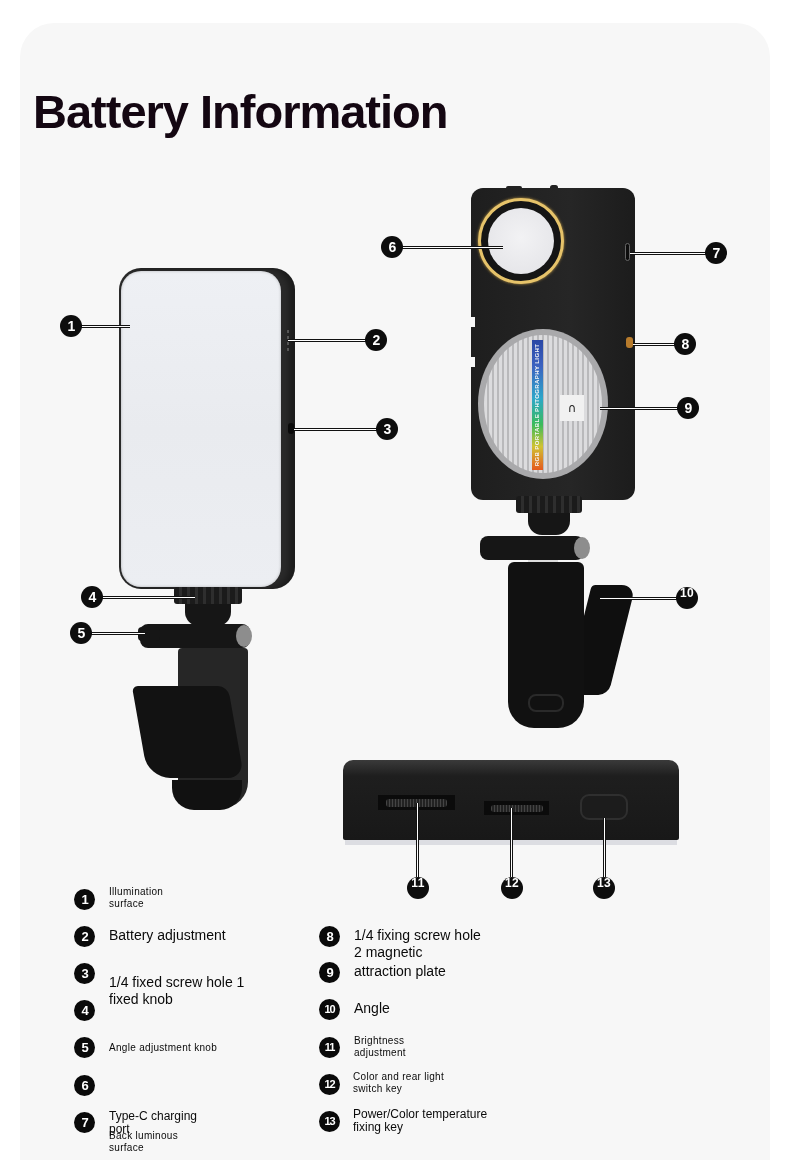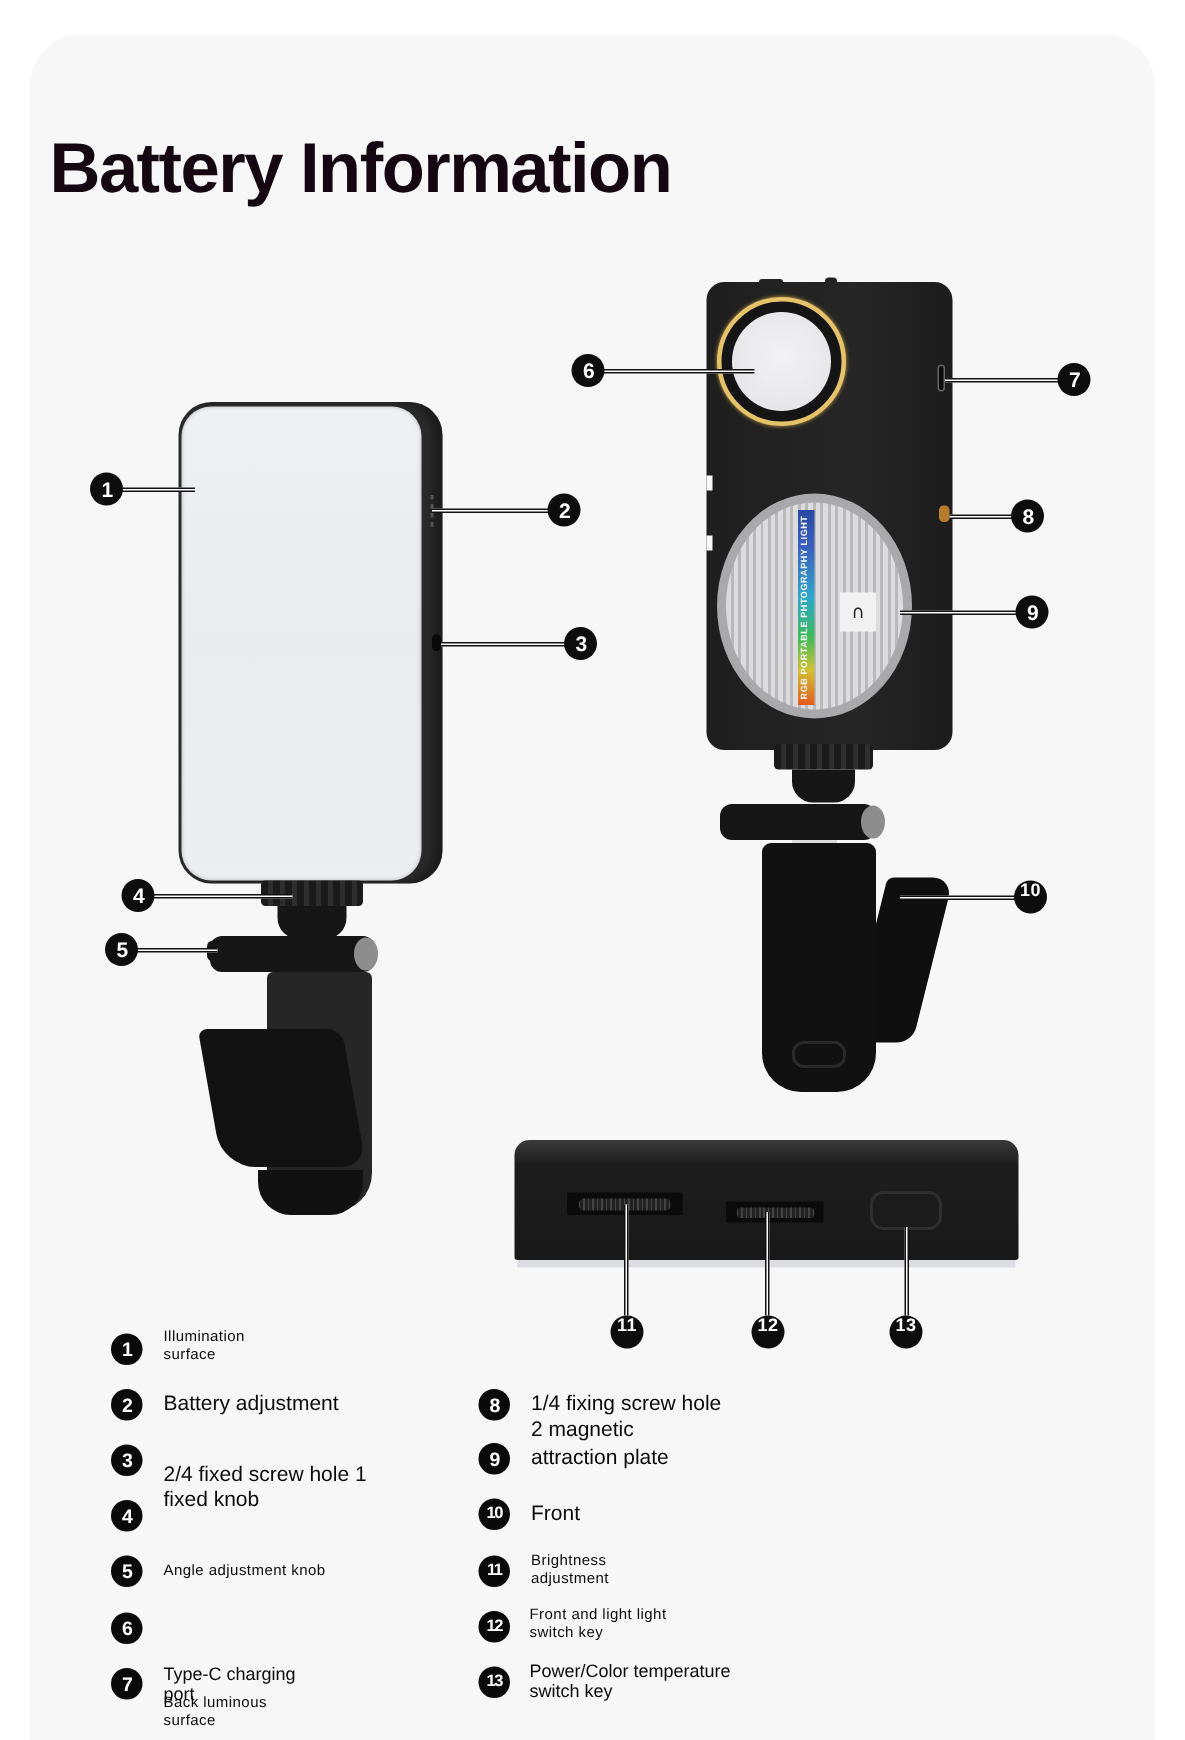--- a/index.html
+++ b/index.html
@@ -220,21 +220,21 @@
 <div>
 
   <div class="lbadge" style="left:74px;top:889px">1</div>
   <div class="legend-text sm" style="left:109px;top:886px">Illumination
 surface</div>
 
   <div class="lbadge" style="left:74px;top:926px">2</div>
   <div class="legend-text lg" style="left:109px;top:927px">Battery adjustment</div>
 
   <div class="lbadge" style="left:74px;top:963px">3</div>
-  <div class="legend-text lg" style="left:109px;top:974px">2/4 fixed screw hole 1
+  <div class="legend-text lg" style="left:109px;top:974px">1/4 fixed screw hole 1
 fixed knob</div>
 
   <div class="lbadge" style="left:74px;top:1000px">4</div>
 
   <div class="lbadge" style="left:74px;top:1037px">5</div>
   <div class="legend-text sm" style="left:109px;top:1042px">Angle adjustment knob</div>
 
   <div class="lbadge" style="left:74px;top:1075px">6</div>
   <div class="legend-text sm" style="left:109px;top:1130px">Back luminous
 surface</div>
@@ -244,26 +244,26 @@
 port</div>
 
   <div class="lbadge" style="left:319px;top:926px">8</div>
   <div class="legend-text lg" style="left:354px;top:927px">1/4 fixing screw hole
 2 magnetic</div>
 
   <div class="lbadge" style="left:319px;top:962px">9</div>
   <div class="legend-text lg" style="left:354px;top:963px">attraction plate</div>
 
   <div class="lbadge" style="left:319px;top:999px;font-size:11px">10</div>
-  <div class="legend-text lg" style="left:354px;top:1000px">Front</div>
+  <div class="legend-text lg" style="left:354px;top:1000px">Angle</div>
 
   <div class="lbadge" style="left:319px;top:1037px;font-size:11px">11</div>
   <div class="legend-text sm" style="left:354px;top:1035px">Brightness
 adjustment</div>
 
   <div class="lbadge" style="left:319px;top:1074px;font-size:11px">12</div>
-  <div class="legend-text sm" style="left:353px;top:1071px">Front and light light
+  <div class="legend-text sm" style="left:353px;top:1071px">Color and rear light
 switch key</div>
 
   <div class="lbadge" style="left:319px;top:1111px;font-size:11px">13</div>
   <div class="legend-text md" style="left:353px;top:1108px">Power/Color temperature
-switch key</div>
+fixing key</div>
 </div>
 
 </body></html>

